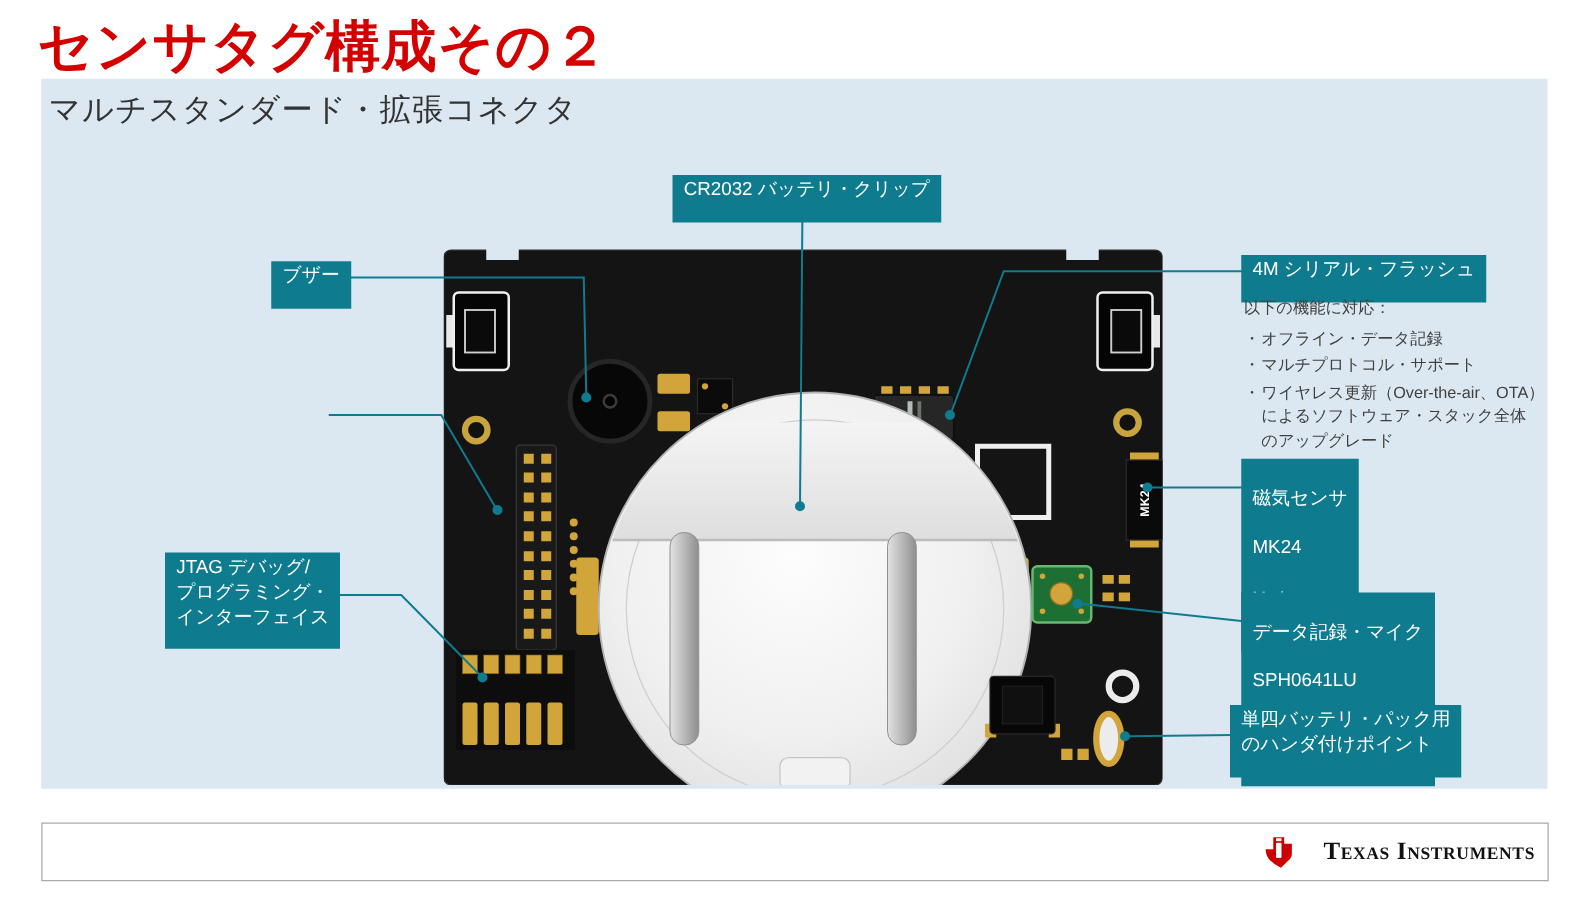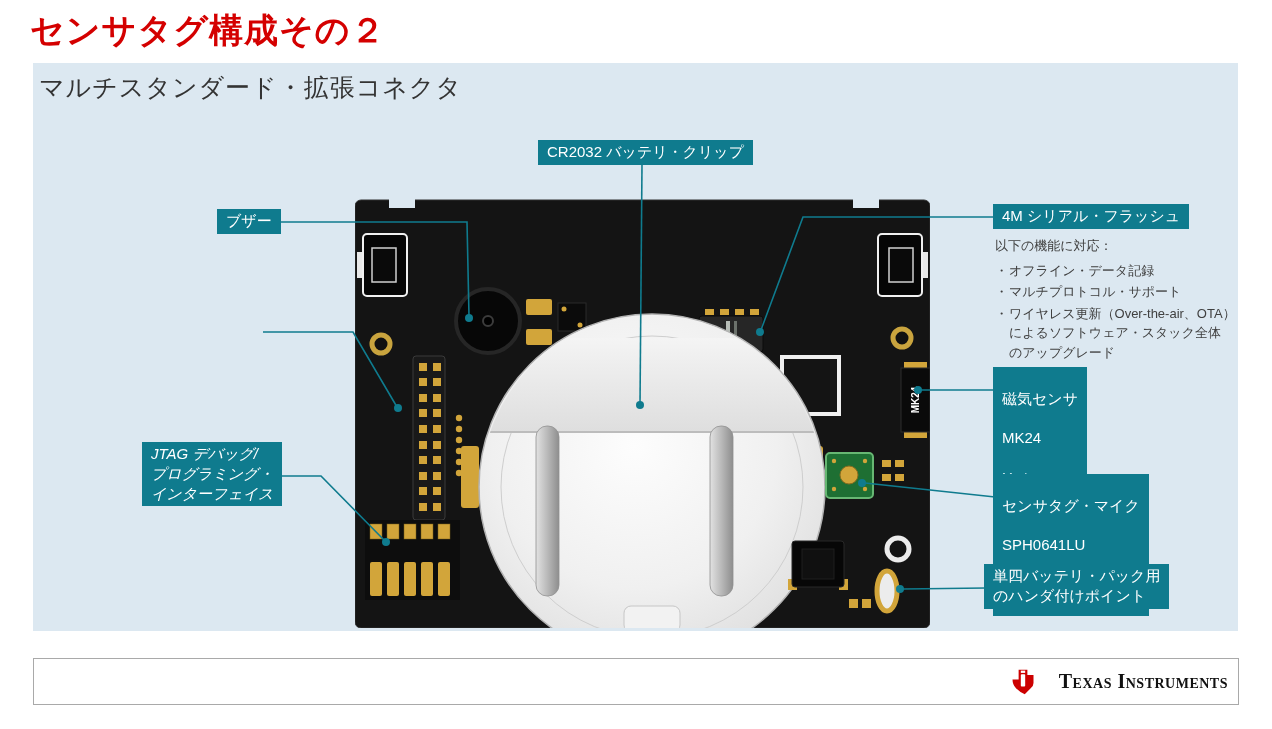--- a/index.html
+++ b/index.html
@@ -3,37 +3,37 @@
 <meta charset="utf-8">
 <style>
   html,body{margin:0;padding:0;}
   body{
     width:1272px;height:729px;position:relative;overflow:hidden;
     background:#ffffff;
     font-family:"Liberation Sans","DejaVu Sans",sans-serif;
   }
   .title{
     position:absolute;left:30px;top:8px;margin:0;
-    font-size:34px;font-weight:bold;color:#d40000;letter-spacing:1px;
+    font-size:44px;font-weight:bold;color:#d40000;letter-spacing:1px;
   }
   .panel{
     position:absolute;left:33px;top:63px;width:1205px;height:568px;
     background:#dce8f1;
   }
   .subtitle{
     position:absolute;left:6px;top:8px;margin:0;
     font-size:25px;font-weight:500;color:#333333;letter-spacing:1px;
   }
   .board{position:absolute;left:322px;top:127px;}
   .leaders{position:absolute;left:0;top:0;pointer-events:none;}
   .tag{
     position:absolute;
     background:#0f7b8e;color:#ffffff;
     font-size:15px;line-height:1.32;
-    padding:2px 9px 3px;
+    padding:2px 9px 16px;
     white-space:pre-line;
   }
   .tag .vendor{
     display:block;color:#c6e6ec;font-size:13px;padding-top:1px;
   }
   .tag .tag-line{display:block;}
   .notes{
     position:absolute;left:962px;top:173px;width:245px;
     color:#404040;font-size:13px;line-height:1.5;
   }
@@ -259,32 +259,32 @@
       <span class="note-text">マルチプロトコル・サポート</span>
     </div>
     <div class="note-row">
       <span class="note-bullet">・</span>
       <span class="note-text">ワイヤレス更新（Over-the-air、OTA）
 によるソフトウェア・スタック全体
 のアップグレード</span>
     </div>
   </div>
 
-  <div class="tag" style="left:109px;top:379px;font-style:italic;">JTAG デバッグ/
+  <div class="tag" style="left:99px;top:379px;">JTAG デバッグ/
 プログラミング・
 インターフェイス</div>
 
   <div class="tag" style="left:960px;top:304px;">
     <span class="tag-line">磁気センサ</span>
     <span class="tag-line">MK24</span>
     <span class="vendor">Meder</span>
   </div>
 
   <div class="tag" style="left:960px;top:411px;">
-    <span class="tag-line">センサタグ・マイク</span>
+    <span class="tag-line">データ記録・マイク</span>
     <span class="tag-line">SPH0641LU</span>
     <span class="vendor">Knowles</span>
   </div>
 
   <div class="tag" style="left:951px;top:501px;">単四バッテリ・パック用
 のハンダ付けポイント</div>
 </div>
 
 <div class="footer">
   <div class="ti-logo">

